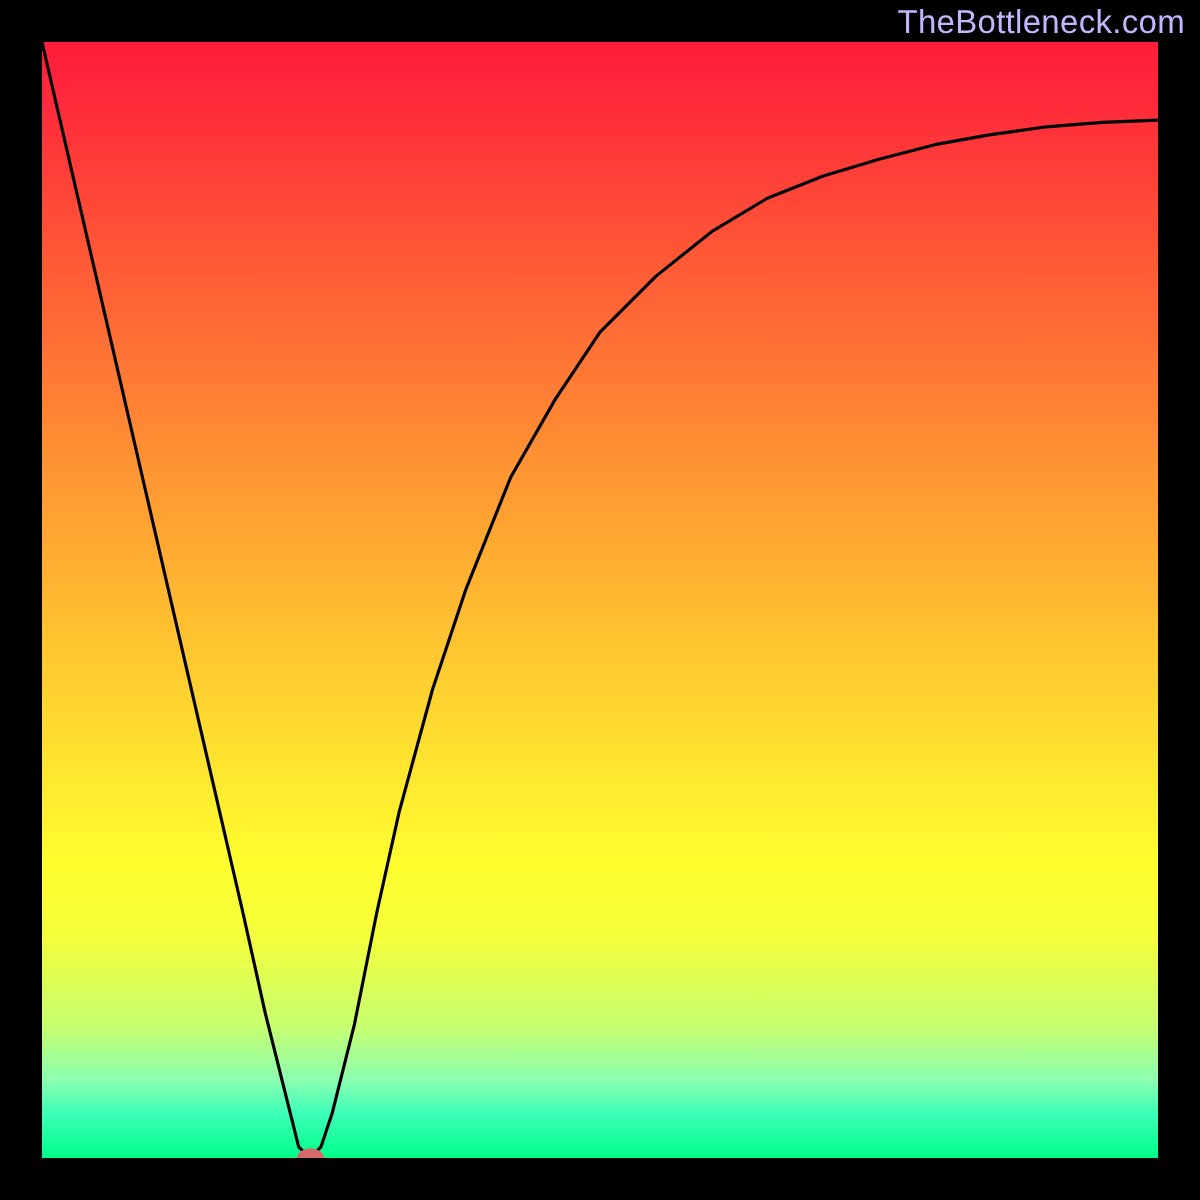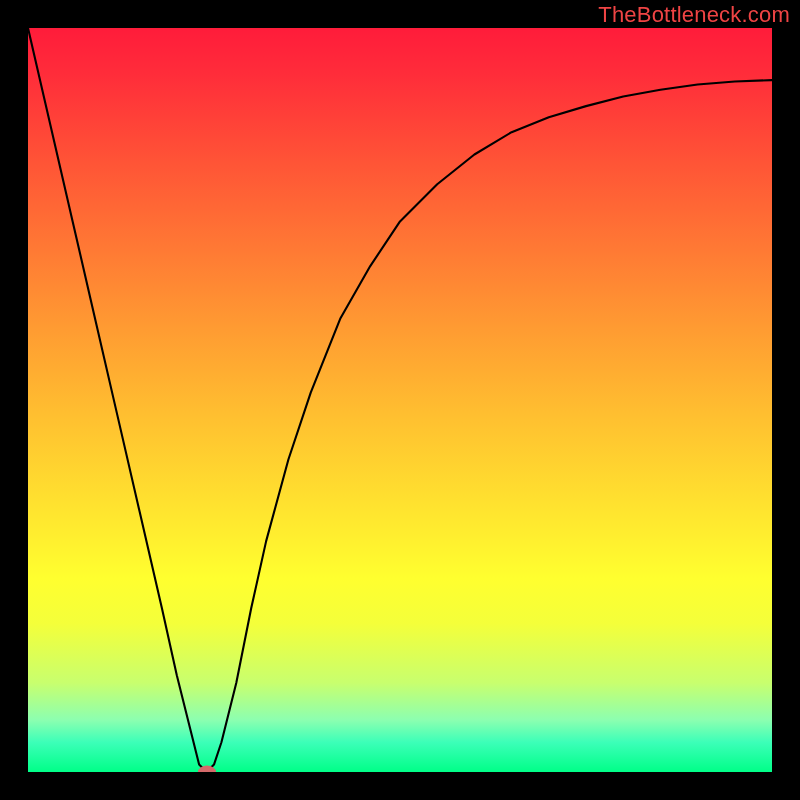--- a/index.html
+++ b/index.html
@@ -41,21 +41,21 @@
       #c8ff6e 88%,
       #8cffb0 93%,
       #3cffb8 96%,
       #00ff88 100%
     );
   }
   .watermark {
     position: absolute;
     top: 2px;
     right: 10px;
-    color: #ef4444;
+    color: #c4b5fd;
     font-size: 22px;
     font-weight: 500;
     letter-spacing: 0.2px;
     user-select: none;
   }
   .curve-svg {
     position: absolute;
     inset: 0;
   }
   .curve-path {

